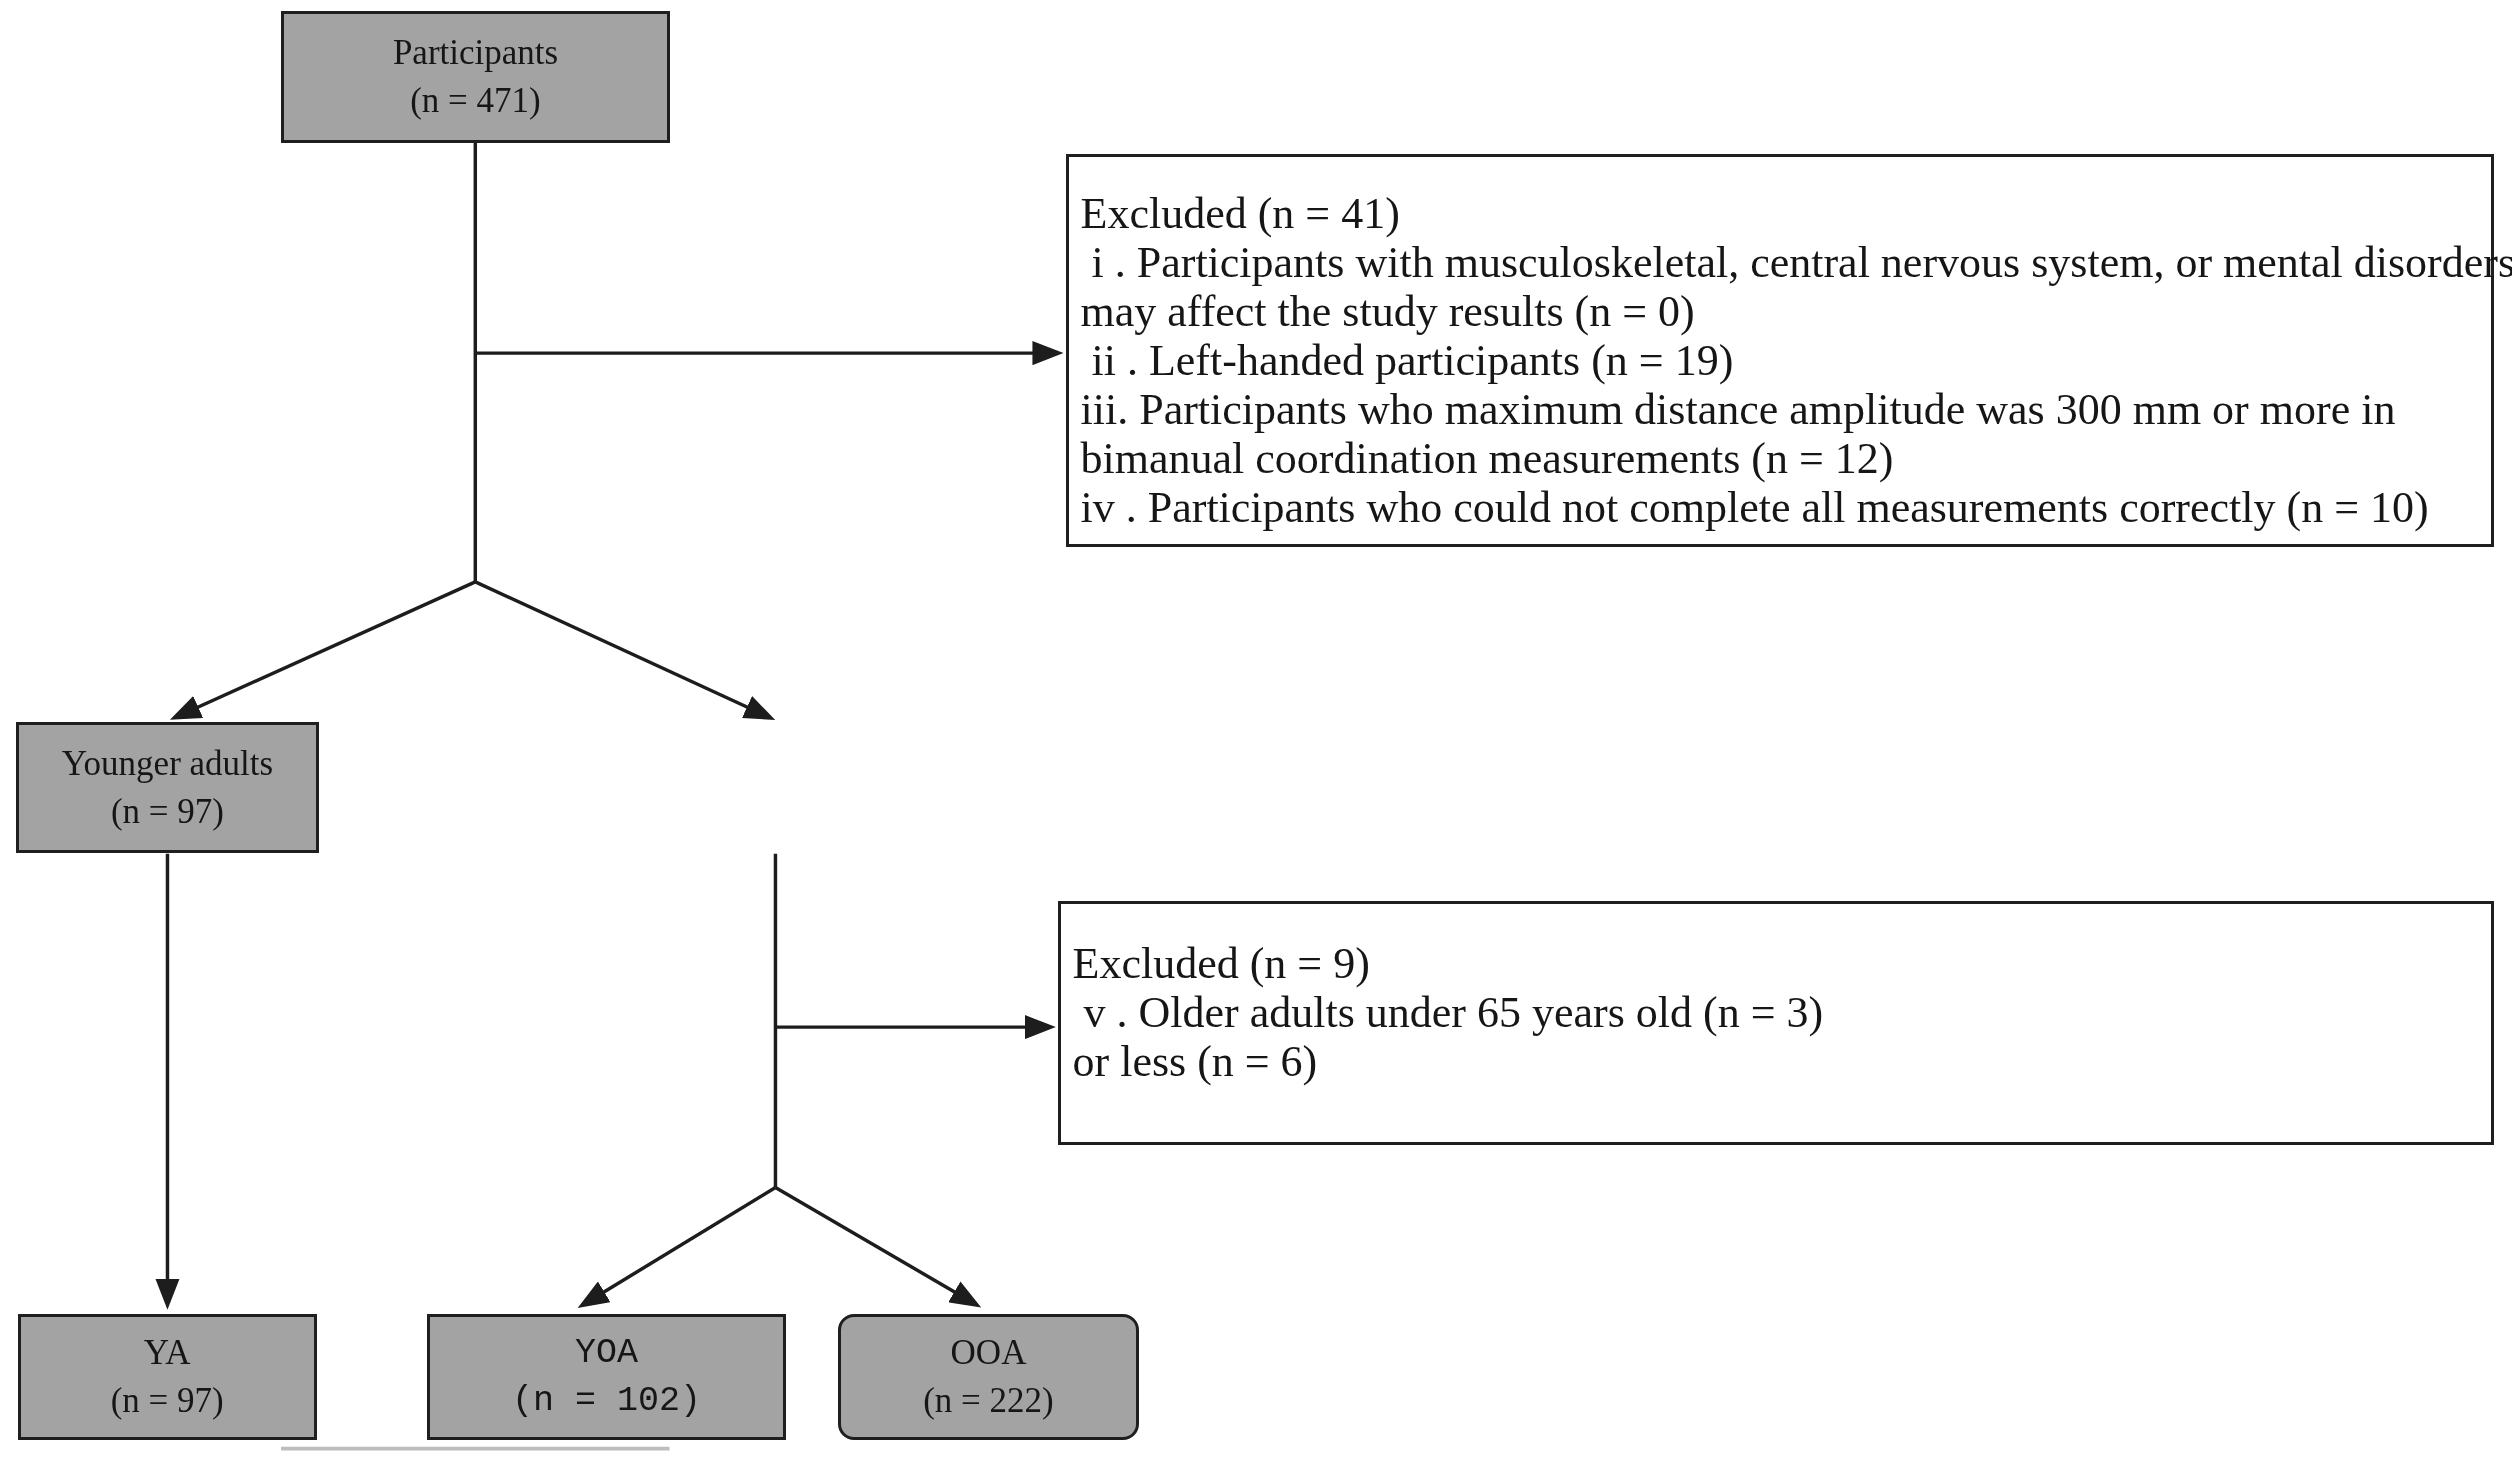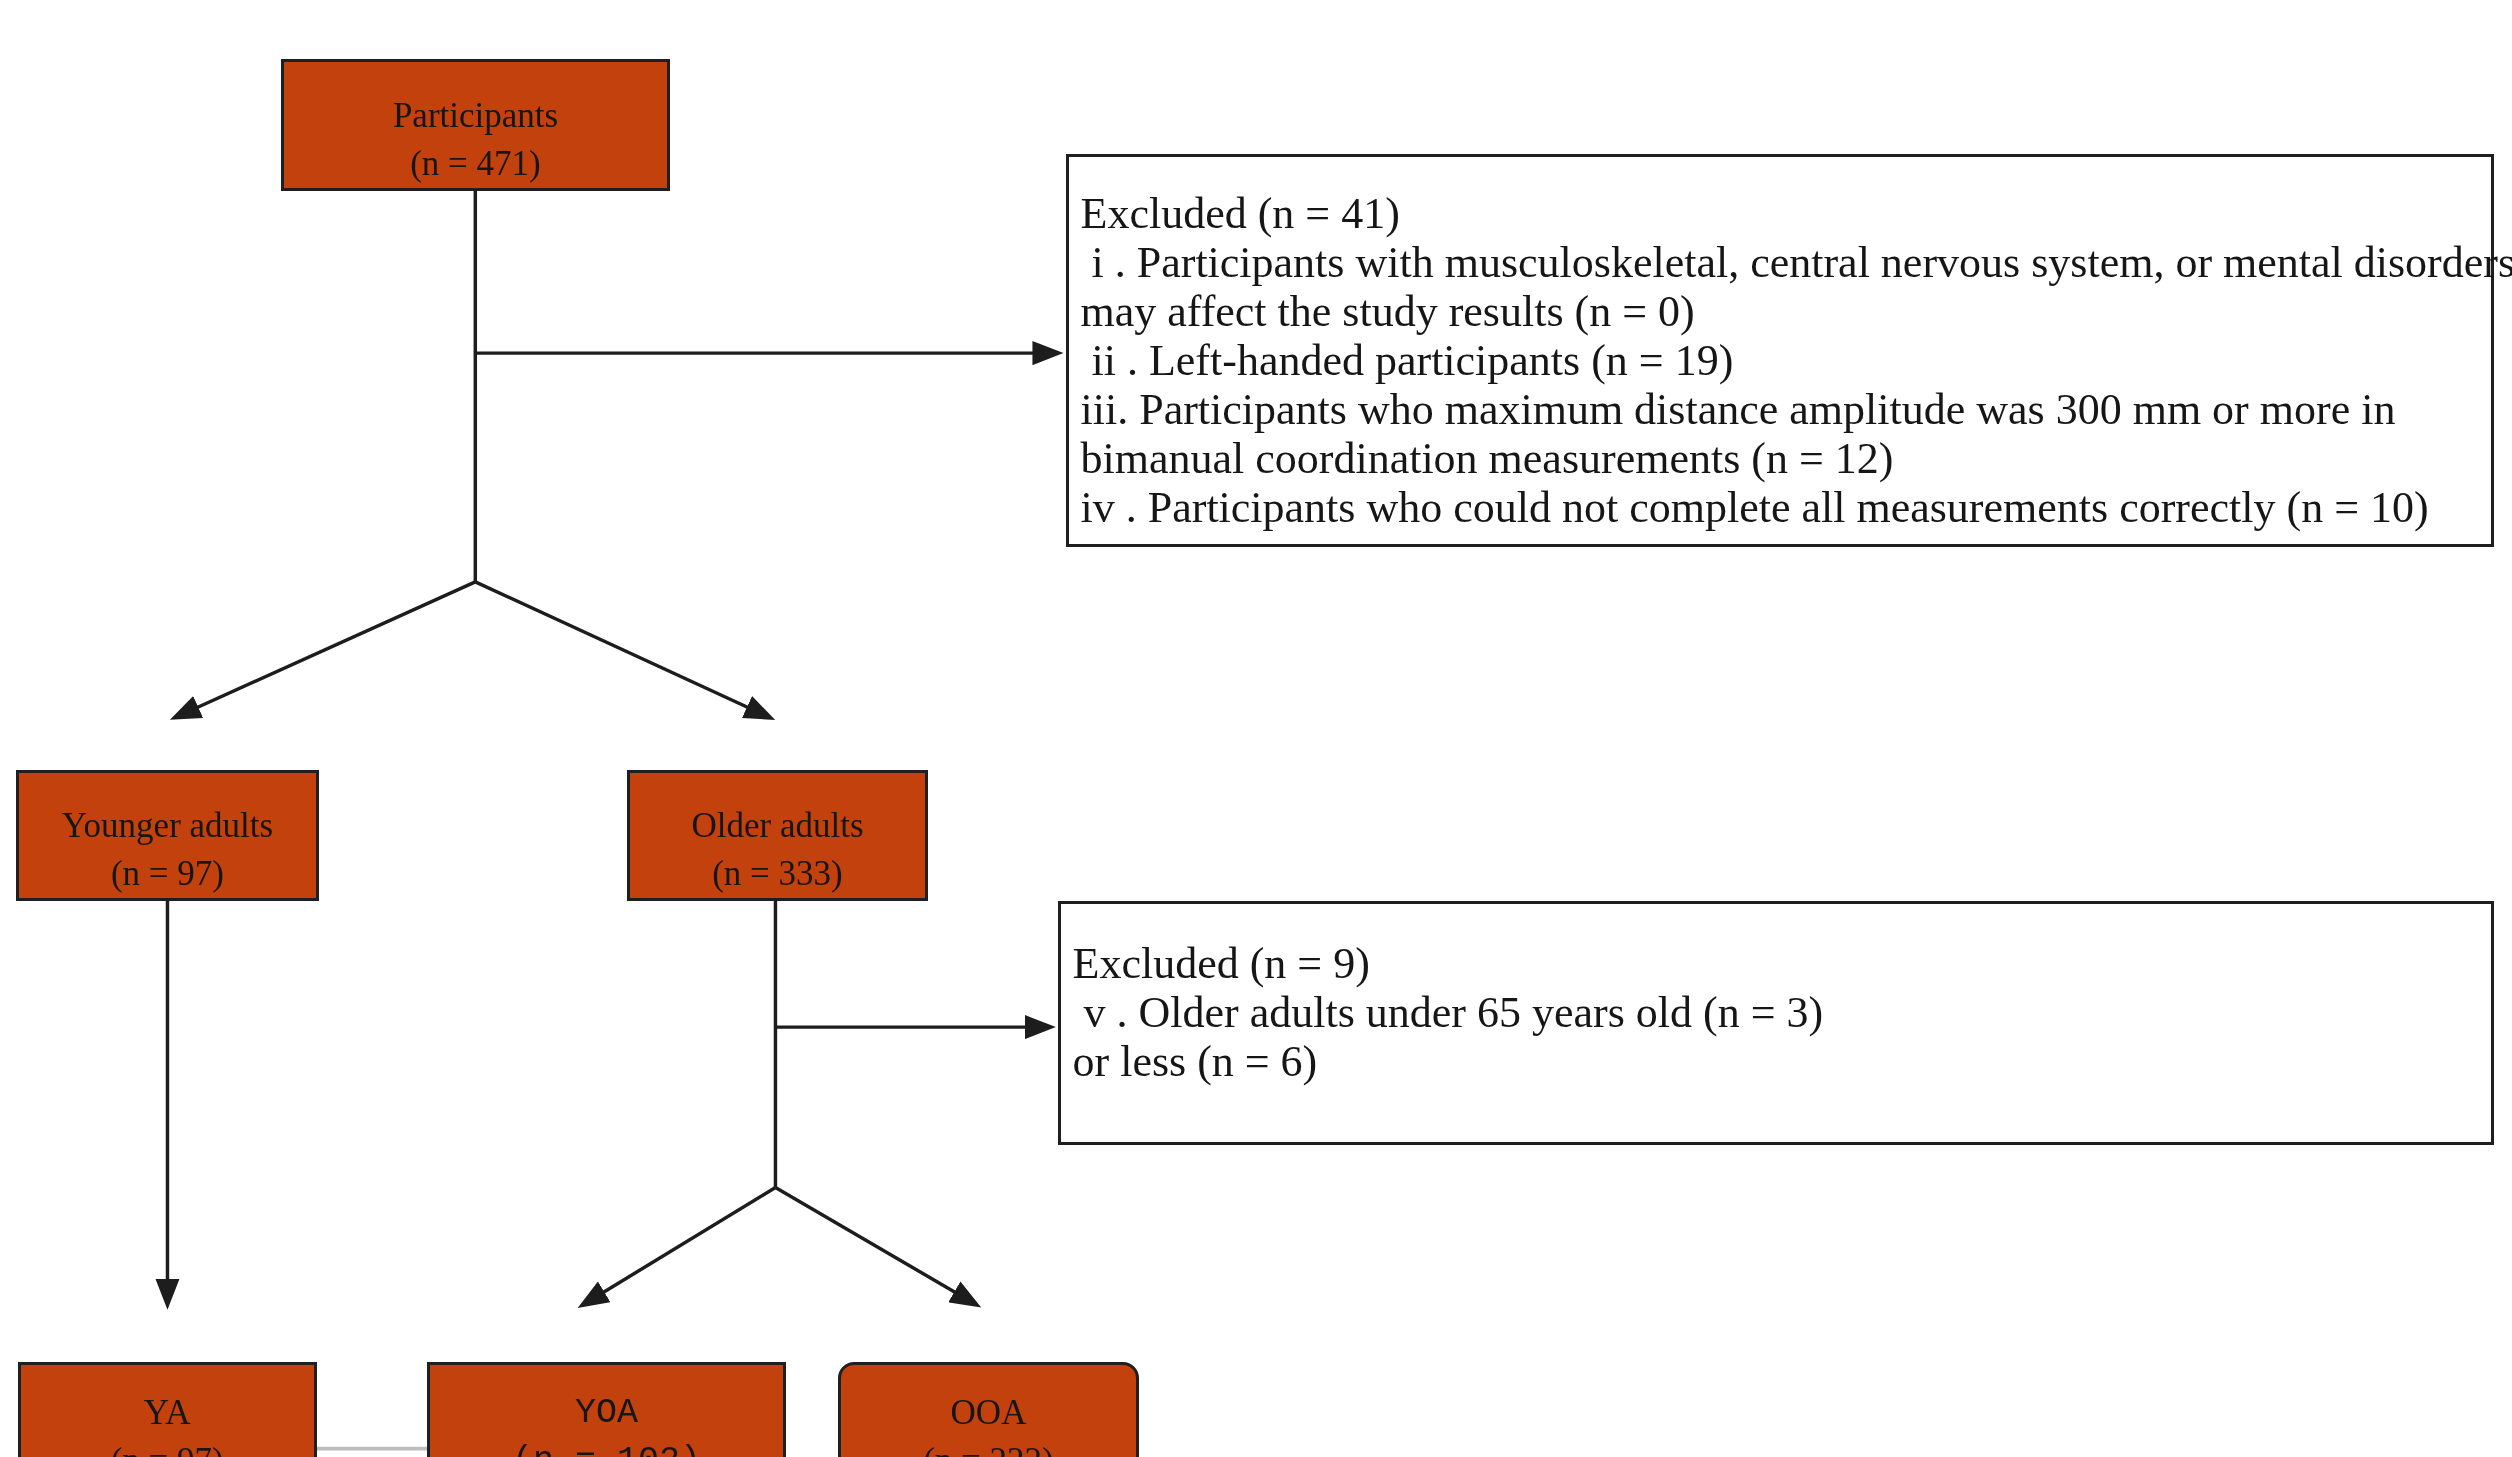--- a/index.html
+++ b/index.html
@@ -20,30 +20,29 @@
     position: absolute;
     left: 0;
     top: 0;
     width: 2512px;
     height: 1457px;
   }
   .node {
     position: absolute;
     box-sizing: border-box;
     border: 3.8px solid #1f1f1f;
-    background: #c2410c;
+    background: #a3a3a3;
     display: flex;
     flex-direction: column;
     align-items: center;
-    justify-content: flex-end;
+    justify-content: center;
     text-align: center;
     font-size: 35px;
     line-height: 48px;
     white-space: nowrap;
-    margin-top: 48px;
   }
   .excl {
     position: absolute;
     box-sizing: border-box;
     border: 3.1px solid #1f1f1f;
     background: #ffffff;
     font-size: 44px;
     line-height: 49px;
   }
   .excl .txt {
@@ -104,24 +103,20 @@
     <div class="txt">iii. Participants who maximum distance amplitude was 300 mm or more in</div>
     <div class="txt">bimanual coordination measurements (n = 12)</div>
     <div class="txt">iv . Participants who could not complete all measurements correctly (n = 10)</div>
   </div>
 
   <div class="node" id="node-younger-adults">
     <span>Younger adults</span>
     <span>(n = 97)</span>
   </div>
 
-  <div class="node" id="node-older-adults">
-    <span>Older adults</span>
-    <span>(n = 333)</span>
-  </div>
 
   <div class="excl" id="exclusions-box-2">
     <div class="txt">Excluded (n = 9)</div>
     <div class="txt"> v . Older adults under 65 years old (n = 3)</div>
     <div class="txt">or less (n = 6)</div>
   </div>
 
   <div class="node" id="node-ya">
     <span>YA</span>
     <span>(n = 97)</span>

